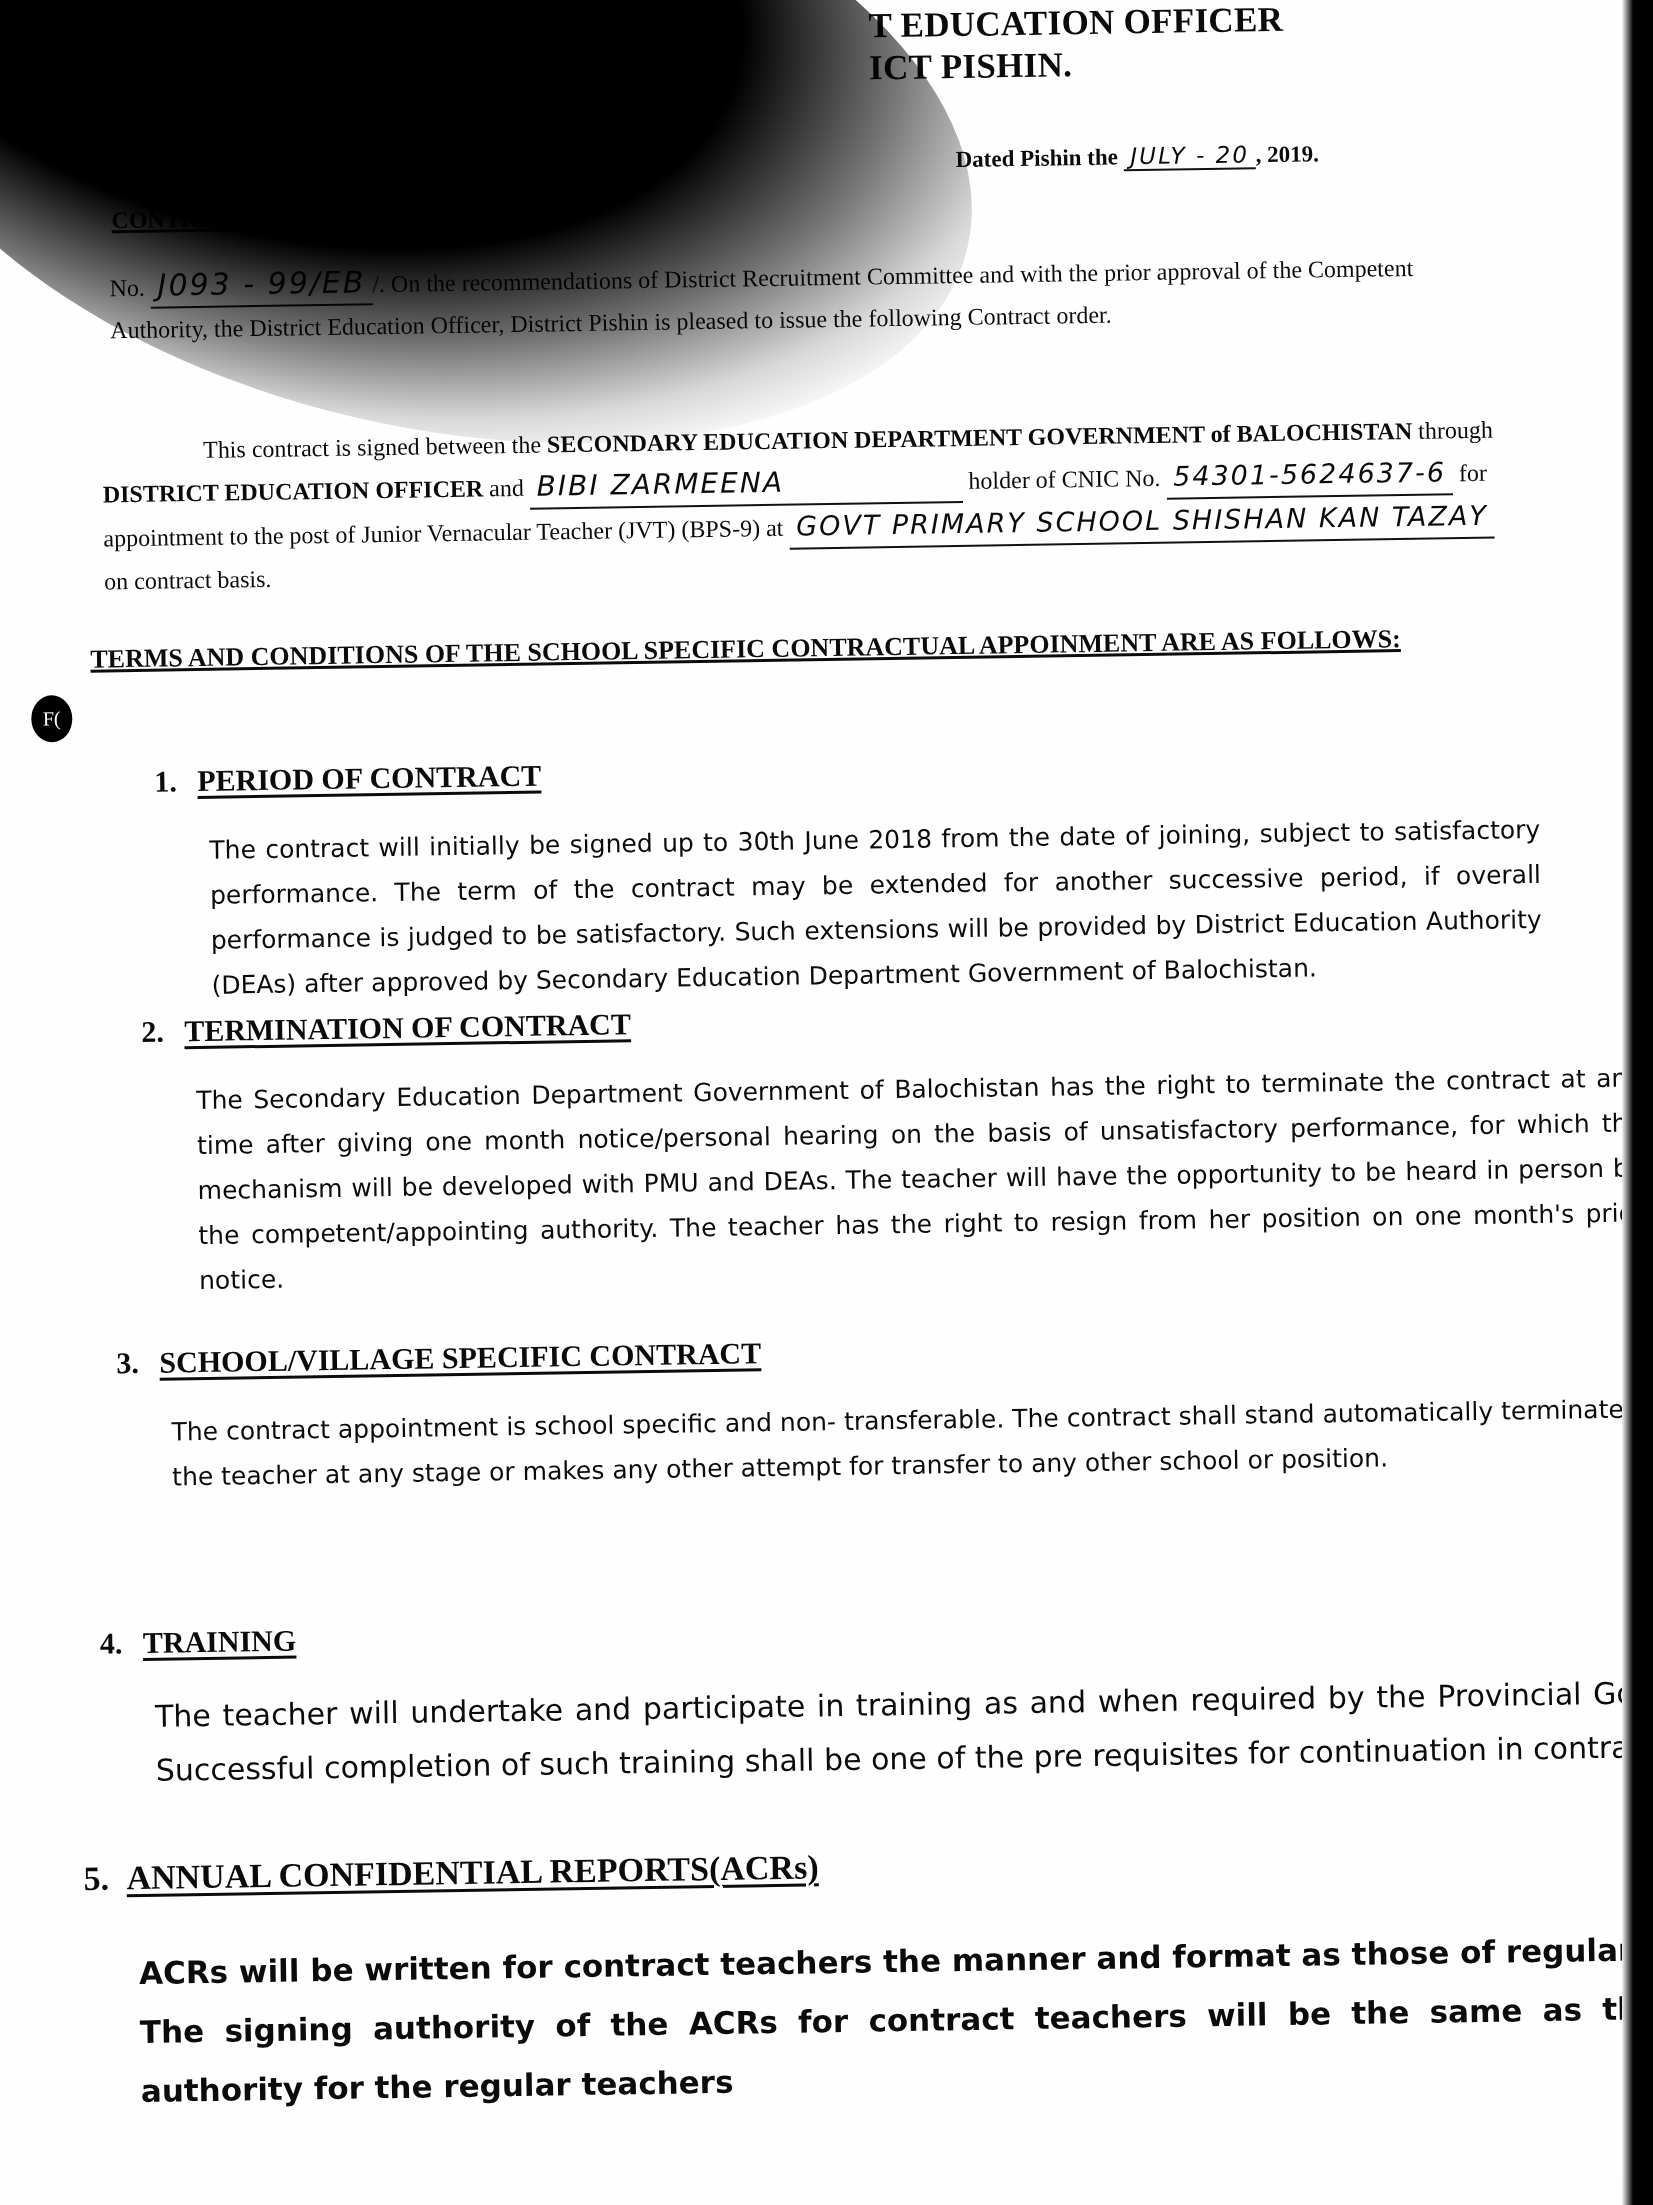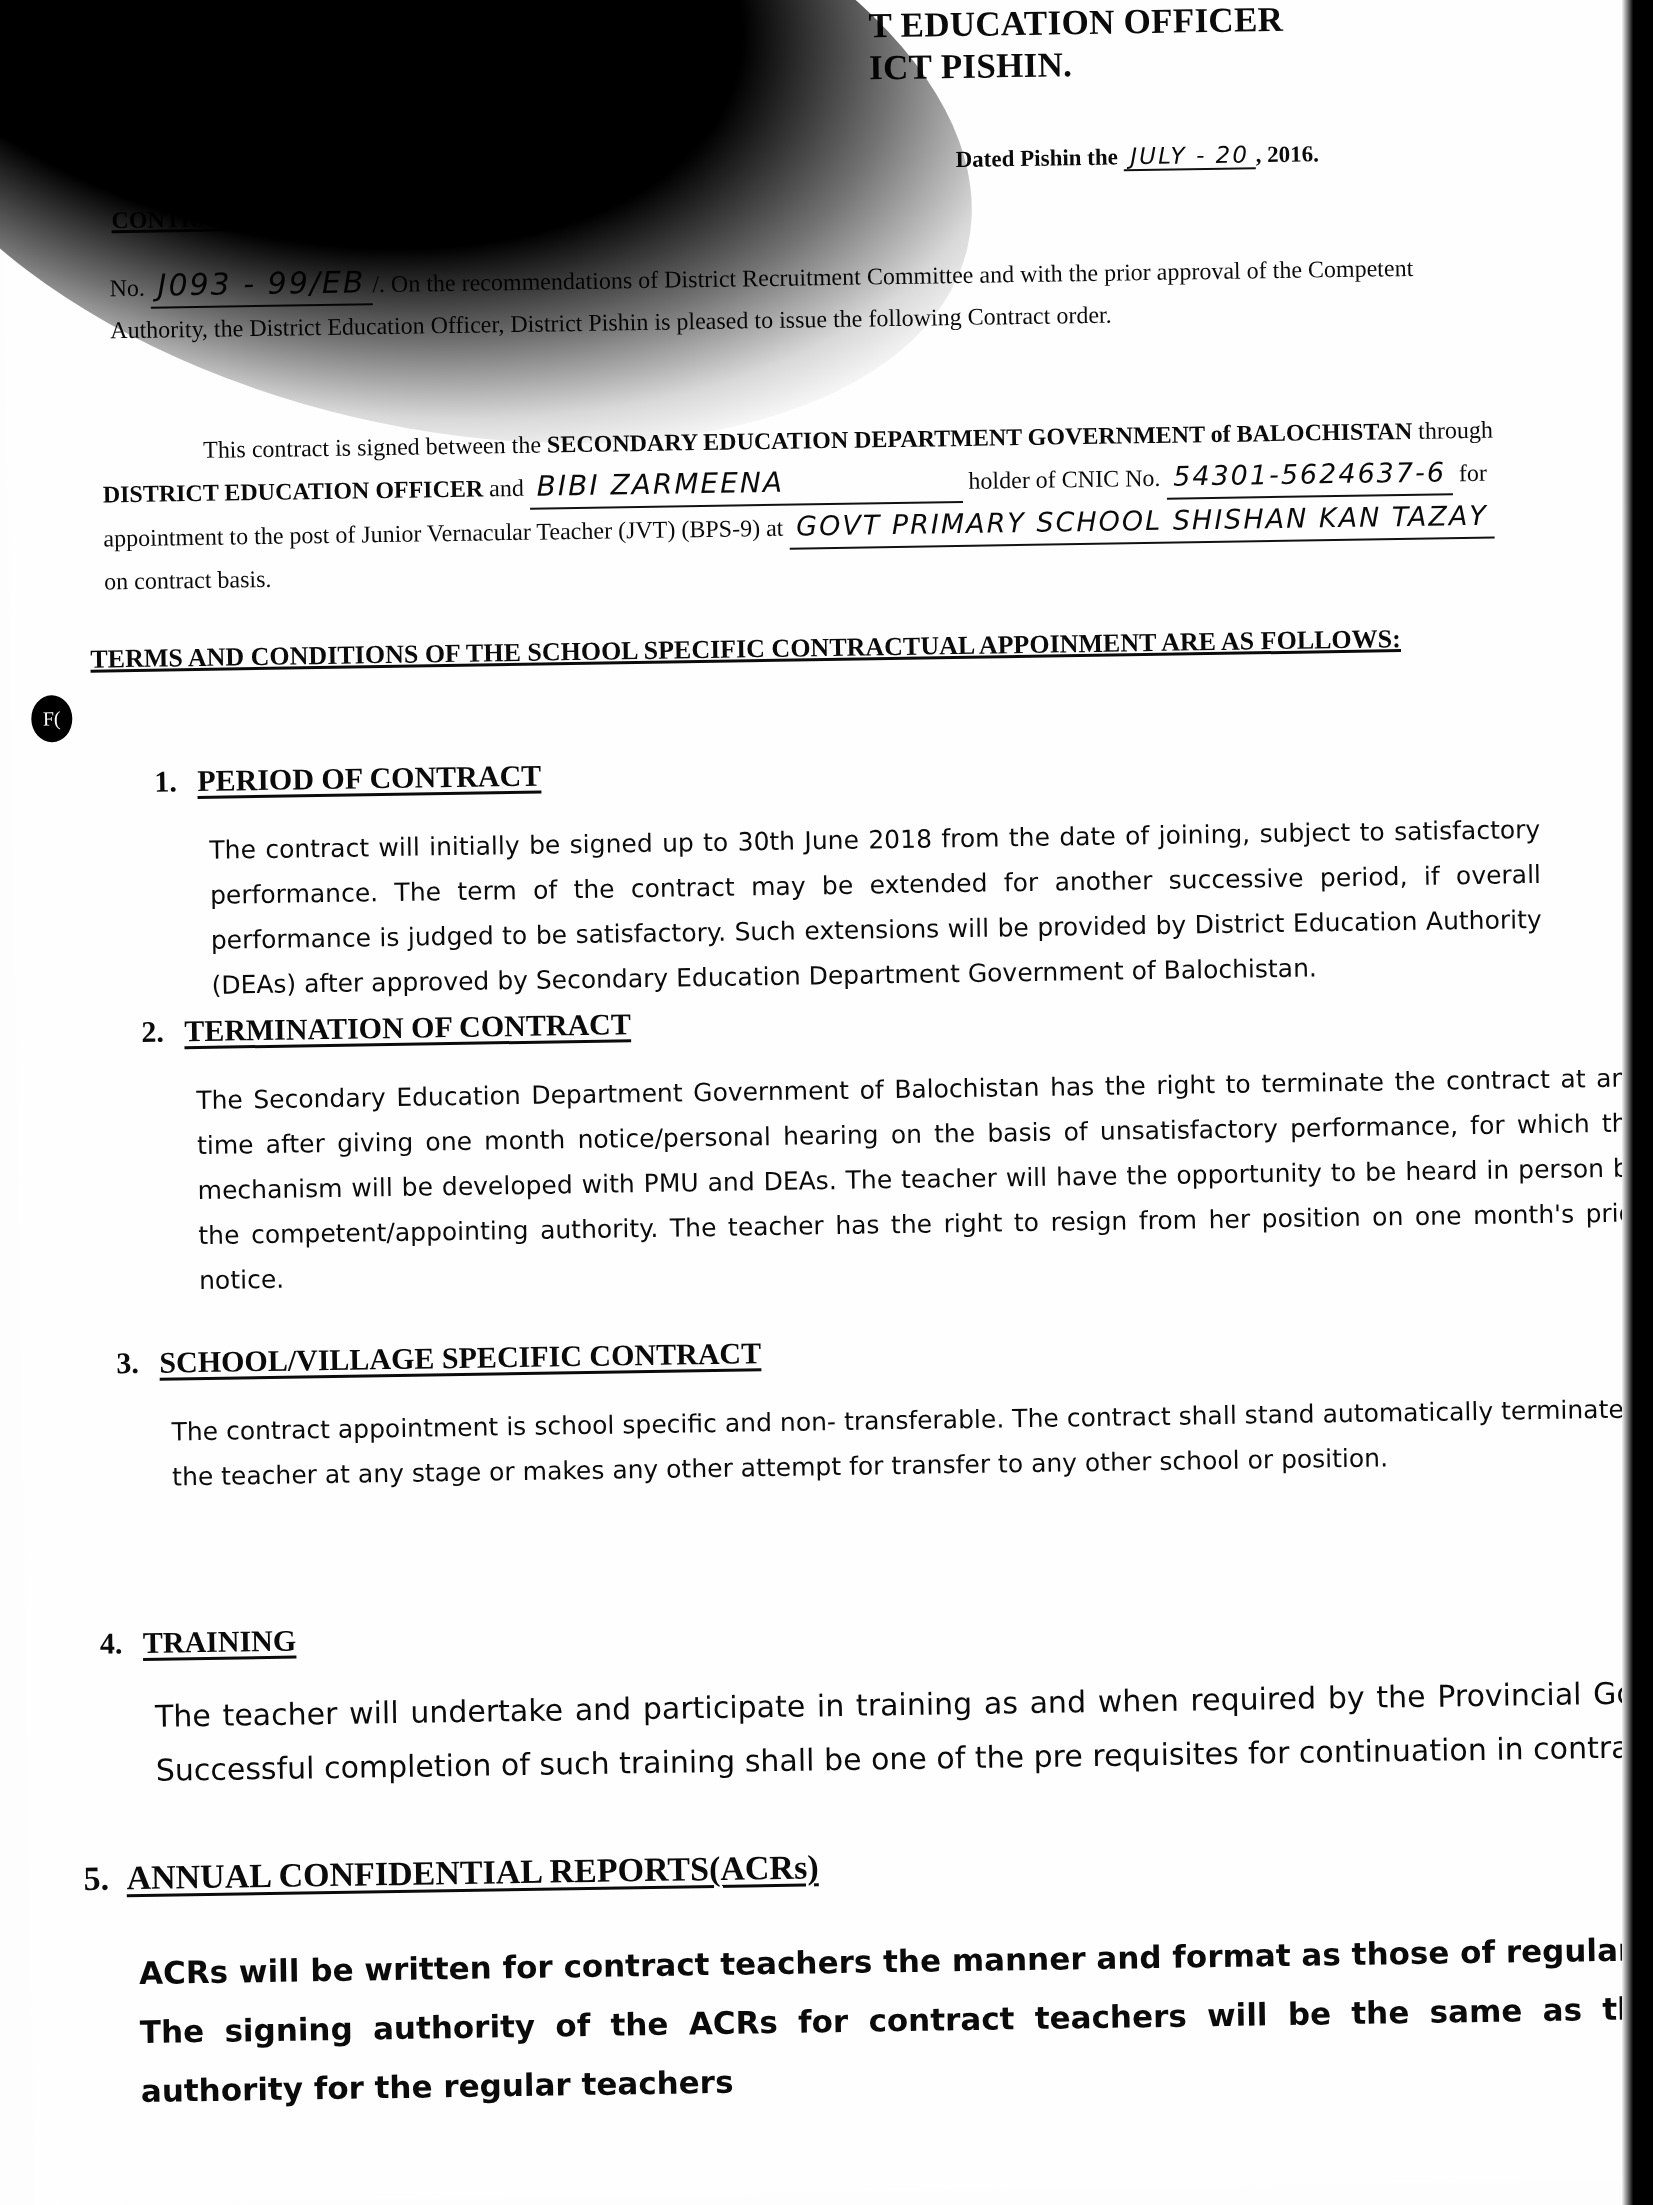--- a/index.html
+++ b/index.html
@@ -56,21 +56,21 @@
 </style>
 </head>
 <body>
 
 <div class="page">
   <div class="hdr hdr1">T EDUCATION OFFICER</div>
   <div class="hdr hdr2">ICT PISHIN.</div>
 
   <div class="dated">
     <span>Dated Pishin the</span>
-    <span class="fill hand">JULY - 20</span><span>, 2016.</span>
+    <span class="fill hand">JULY - 20</span><span>, 2019.</span>
   </div>
 
   <div class="contract-order">CONTRACT ORDER:</div>
 
   <div class="p intro">
     <span>No.</span>
     <span class="fill hand" style="font-size:30px">J093 - 99/EB</span><span>/. On the recommendations of District Recruitment Committee and with the prior approval of the Competent Authority, the District Education Officer, District Pishin is pleased to issue the following Contract order.</span>
   </div>
 
   <div class="p agree">

